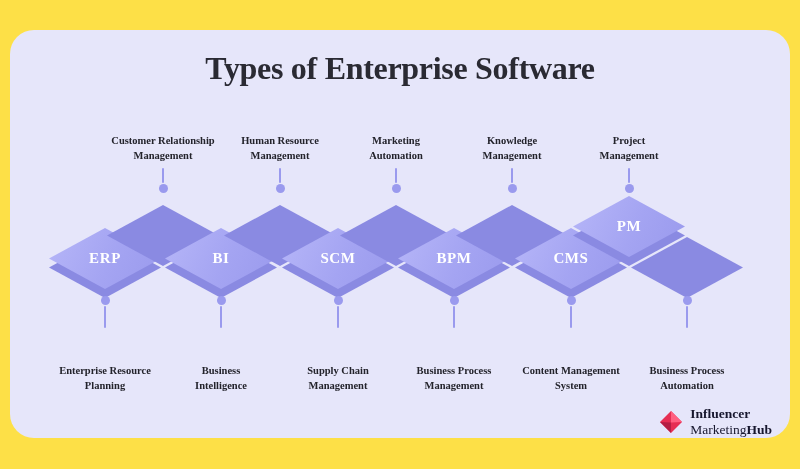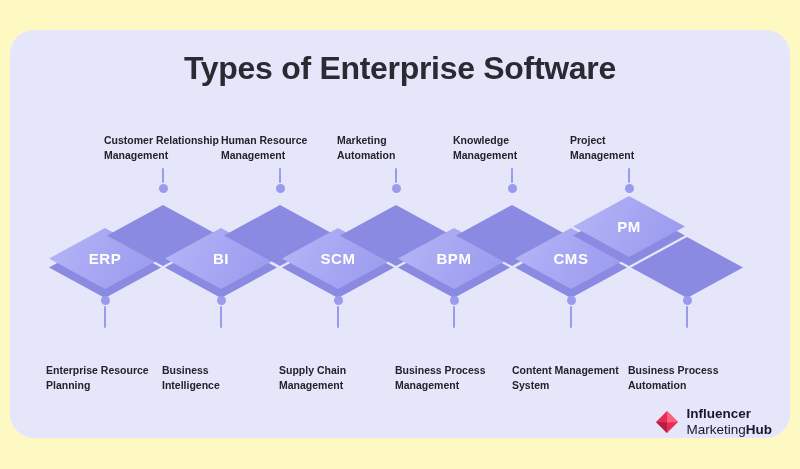--- a/index.html
+++ b/index.html
@@ -1,21 +1,21 @@
 <!DOCTYPE html>
 <html><head>
 <meta charset="utf-8">
 <style>
   html,body{margin:0;padding:0;background:#ffffff;}
-  .stage{position:relative;width:800px;height:469px;background:#fef9c3;font-family:Liberation Sans, sans-serif;overflow:hidden;}
+  .stage{position:relative;width:800px;height:469px;background:#fde047;font-family:Liberation Serif, serif;overflow:hidden;}
   .card{position:absolute;left:10px;top:30px;width:780px;height:408px;background:#e6e6fa;border-radius:24px;}
   .title{position:absolute;left:0;top:50px;width:100%;text-align:center;font-size:32px;font-weight:800;color:#2a2a33;letter-spacing:-0.3px;}
 
   .item{position:absolute;top:0;width:0;height:0;}
-  .side-label{position:absolute;left:16px;transform:translateX(-50%);width:150px;
+  .side-label{position:absolute;left:0;transform:translateX(-50%);width:150px;text-align:center;
     font-size:10.5px;font-weight:bold;color:#23232b;line-height:1.45;white-space:pre-line;}
   .item.top .side-label{top:133px;}
   .item.bottom .side-label{top:333px;margin-top:30px;}
 
   .connector-line{position:absolute;left:-1px;width:2px;background:#9a9aee;border-radius:1px;}
   .item.top .connector-line{top:168px;height:15px;}
   .item.bottom .connector-line{top:306px;height:22px;}
   .connector-dot{position:absolute;left:-4.5px;width:9px;height:9px;border-radius:50%;background:#9a9aee;}
   .item.top .connector-dot{top:184px;}
   .item.bottom .connector-dot{top:296px;}

